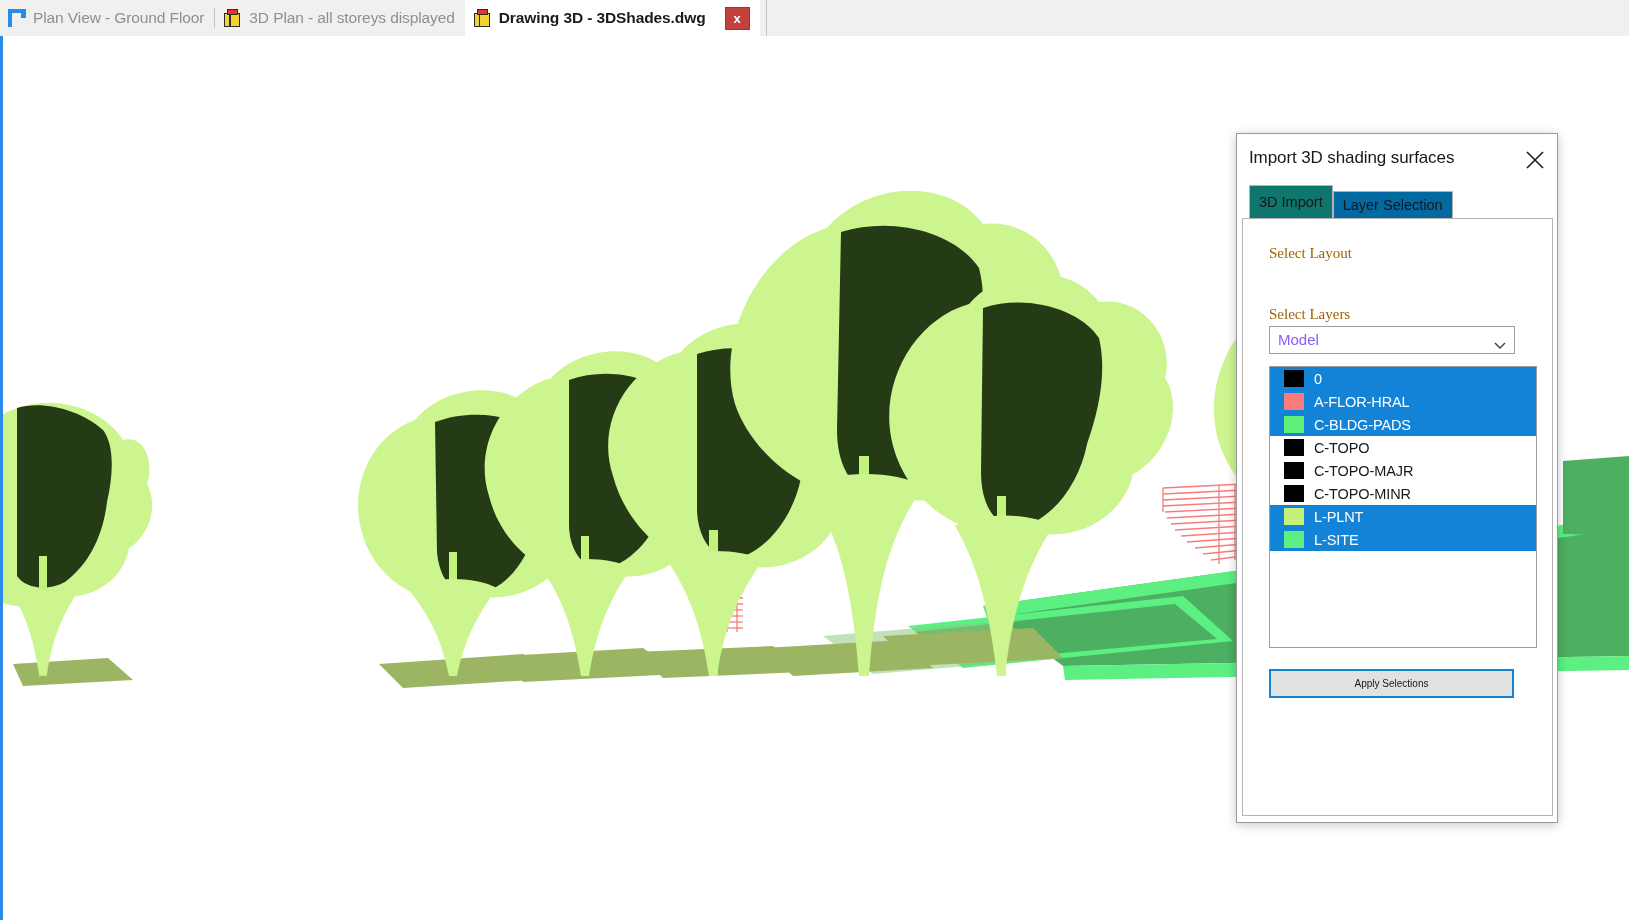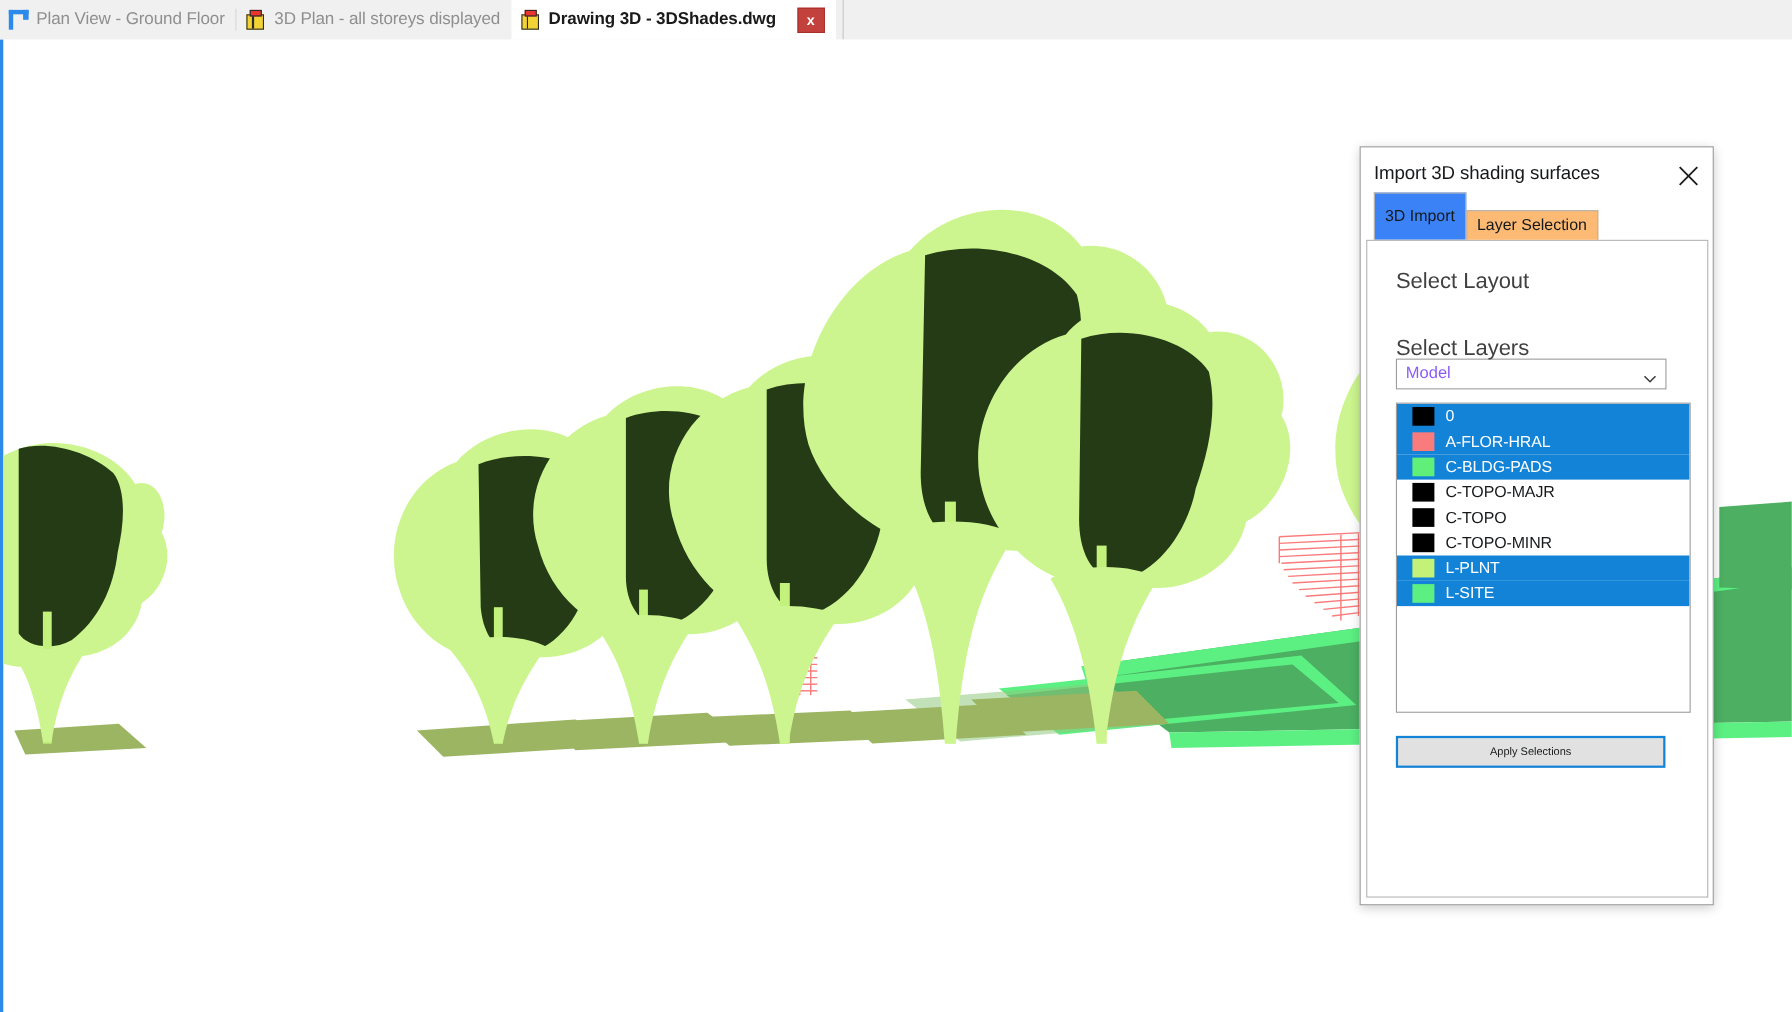--- a/index.html
+++ b/index.html
@@ -157,51 +157,52 @@
 
   .dlg-tabs {
     position: absolute;
     left: 12px; top: 58px;
     right: 0;
     height: 26px;
     display: flex;
     align-items: flex-end;
   }
   .dlg-tab {
-    height: 43px;
+    height: 33px;
     padding: 0 9px;
     font-size: 14.5px;
     color: #15181a;
-    background: #3b82f6;
+    background: #0f766e;
     border: 1px solid #b4b4b4;
     border-bottom: none;
     display: flex; align-items: center;
     box-sizing: border-box;
     cursor: pointer;
   }
   .dlg-tab.active {
-    background: #fdba74;
+    background: #0369a1;
     border-color: #b4b4b4;
     height: 27px;
     position: relative;
     z-index: 3;
   }
   .dlg-body {
     position: absolute;
     left: 5px; top: 84px;
     width: 311px; height: 598px;
     background: #ffffff;
     border: 1px solid #b4b4b4;
     box-sizing: border-box;
   }
 
   .field-label {
     position: absolute;
-    font-size: 20px;
-    color: #404040;
+    font-size: 15px;
+    color: #a16207;
+    font-family: Liberation Serif, serif;
   }
   .lbl-layout { left: 26px; top: 26px; }
   .lbl-layers { left: 26px; top: 87px; }
 
   .combo {
     position: absolute;
     left: 26px; top: 107px;
     width: 246px; height: 28px;
     background: #ffffff;
     border: 1px solid #9d9d9d;
@@ -470,25 +471,25 @@
           <div class="lrow sel">
             <span class="sw" style="background: rgb(250, 123, 123);"></span>
             <span class="nm">A-FLOR-HRAL</span>
           </div>
           <div class="lrow sel">
             <span class="sw" style="background: rgb(96, 240, 122);"></span>
             <span class="nm">C-BLDG-PADS</span>
           </div>
           <div class="lrow">
             <span class="sw" style="background: rgb(0, 0, 0);"></span>
-            <span class="nm">C-TOPO-MAJR</span>
+            <span class="nm">C-TOPO</span>
           </div>
           <div class="lrow">
             <span class="sw" style="background: rgb(0, 0, 0);"></span>
-            <span class="nm">C-TOPO</span>
+            <span class="nm">C-TOPO-MAJR</span>
           </div>
           <div class="lrow">
             <span class="sw" style="background: rgb(0, 0, 0);"></span>
             <span class="nm">C-TOPO-MINR</span>
           </div>
           <div class="lrow sel">
             <span class="sw" style="background: rgb(196, 242, 121);"></span>
             <span class="nm">L-PLNT</span>
           </div>
           <div class="lrow sel">

